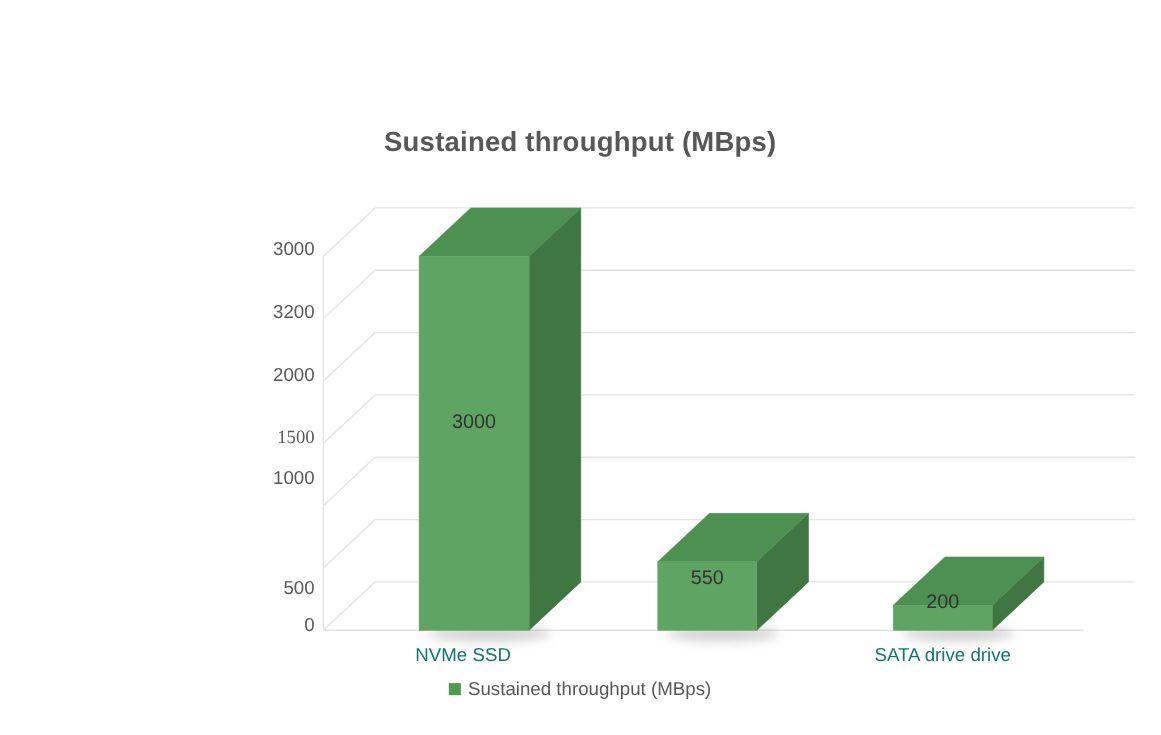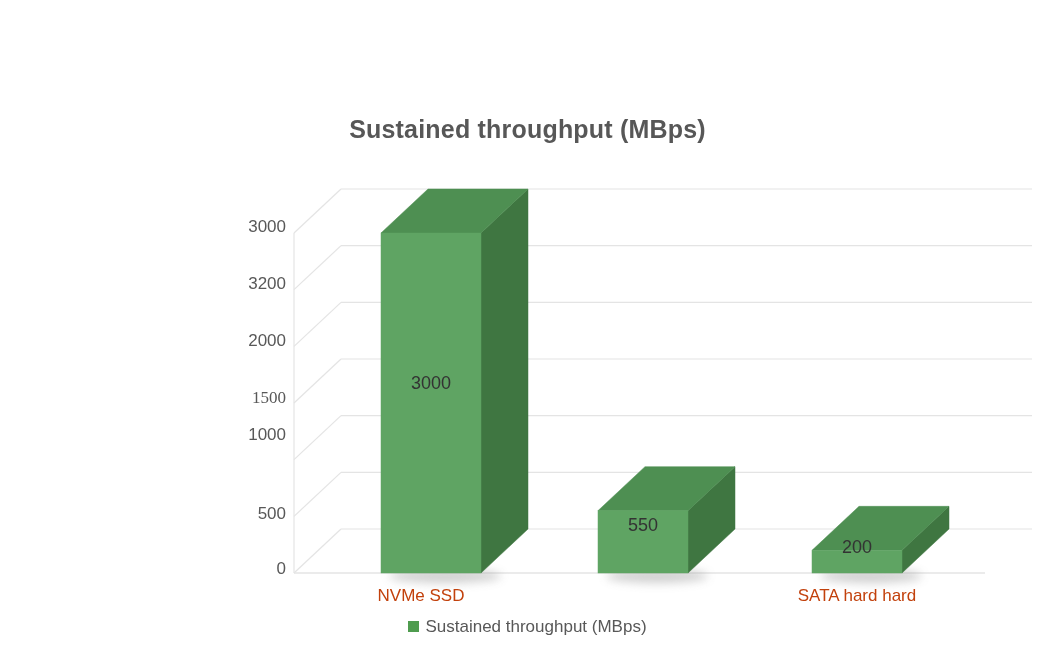--- a/index.html
+++ b/index.html
@@ -63,21 +63,21 @@
     width: 64px;
     text-align: right;
     font-size: 17px;
     color: #585858;
     line-height: 1;
   }
   .xlabel {
     position: absolute;
     text-align: center;
     font-size: 17px;
-    color: #c2410c;
+    color: #0f766e;
     line-height: 1;
     white-space: nowrap;
   }
   .datalabel {
     position: absolute;
     text-align: center;
     font-size: 18px;
     color: #333333;
     line-height: 1;
     white-space: nowrap;
@@ -151,26 +151,26 @@
           <polygon points="812,450.3333333333333 859,406.3333333333333 949,406.3333333333333 902,450.3333333333333" fill="#4e8f52" stroke="#4e8f52" stroke-width="0.5"></polygon>
           <rect x="812" y="450.3333333333333" width="90" height="22.666666666666686" fill="#5fa463" stroke="#5fa463" stroke-width="0.5"></rect>
         </svg>
 
       
       <div class="ylabel" style="left:222px; top:118px;">3000</div>
       <div class="ylabel" style="left:222px; top:175px;">3200</div>
       <div class="ylabel" style="left:222px; top:232px;text-align:right;">2000</div>
       <div class="ylabel" style="left:222px; top:289px;font-family:Liberation Serif, serif;">1500</div>
       <div class="ylabel" style="left:222px; top:326px;">1000</div>
-      <div class="ylabel" style="left:222px; top:405px;">500</div>
+      <div class="ylabel" style="left:222px; top:426px;">500</div>
       <div class="ylabel" style="left:222px; top:460px;">0</div>
 
       
       <div class="xlabel" style="left:331px; top:487px; width:180px;">NVMe SSD</div>
-      <div class="xlabel" style="left:767px; top:487px; width:180px;">SATA hard hard</div>
+      <div class="xlabel" style="left:767px; top:487px; width:180px;">SATA drive drive</div>
 
       
       <div class="datalabel" style="left:381px; top:274px; width:100px;">3000</div>
       <div class="datalabel" style="left:598px; top:416px; width:90px;">550</div>
       <div class="datalabel" style="left:812px; top:438px; width:90px;">200</div>
     </div>
 
     <div id="legend">
       <span id="legend-swatch"></span>
       <span id="legend-text">Sustained throughput (MBps)</span>

